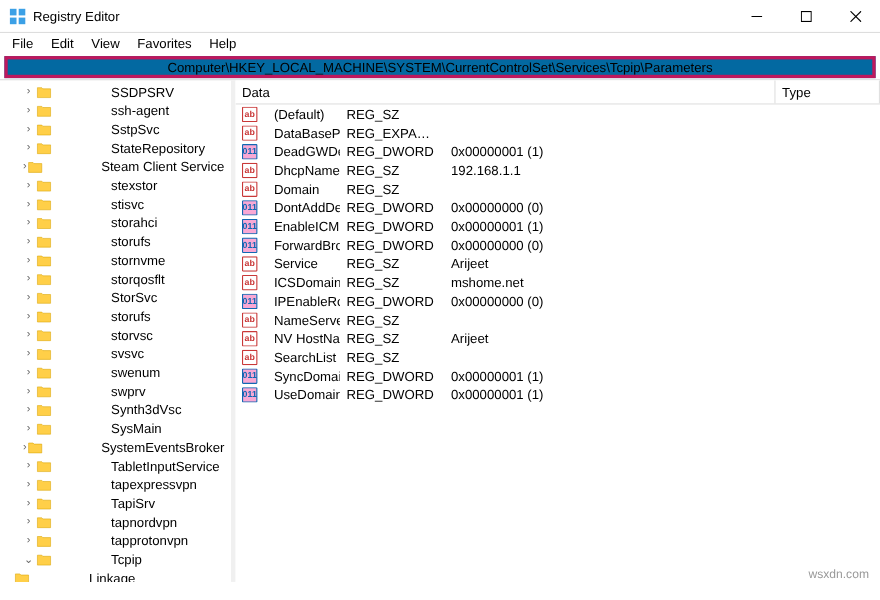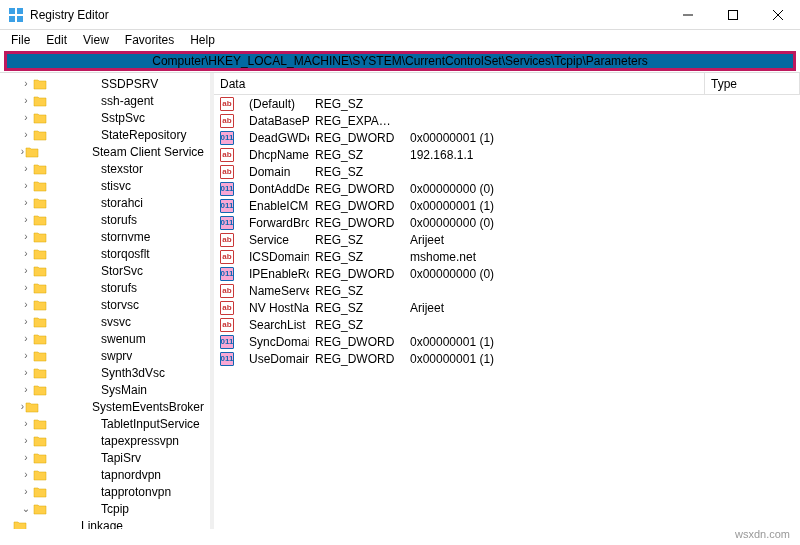--- a/index.html
+++ b/index.html
@@ -30,21 +30,21 @@
 .lhc.c2 { width: 95px; }
 .lhc.c3 { flex: 1; }
 .lrow { display: flex; height: 17px; align-items: center; }
 .lc { padding: 0 6px; white-space: nowrap; overflow: hidden; text-overflow: ellipsis; }
 .lc.c1 { width: 95px; display:flex; align-items:center; gap:15px;text-align:right; }
 .lc.c2 { width: 95px; }
 .lc.c3 { flex: 1; }
 .vicon { width: 14px; height: 14px; flex-shrink:0; display:flex; align-items:center; justify-content:center; font-size:8px; font-weight:bold; border:1px solid; border-radius:1px; }
 .vicon.sz { border-color:#c93838; color:#c93838; background:#fff; }
 .vicon.dw { border-color:#1267b3; color:#1267b3; background:#f9a8d4; }
-.watermark { position: absolute; bottom: 5px; right: 10px; color: #999; font-size: 11px; }
+.watermark { position: absolute; bottom: 17px; right: 10px; color: #999; font-size: 11px; }
 .folder-svg { fill:#ffcf48; stroke:#d9a400; stroke-width:0.5; }
 </style>
 </head>
 <body>
 
 <div class="titlebar">
   <span class="ticon">
     <svg width="16" height="16" viewBox="0 0 16 16">
         <rect x="1" y="1" width="6" height="6" fill="#3ba0e6"></rect>
         <rect x="9" y="1" width="6" height="6" fill="#3ba0e6"></rect>

